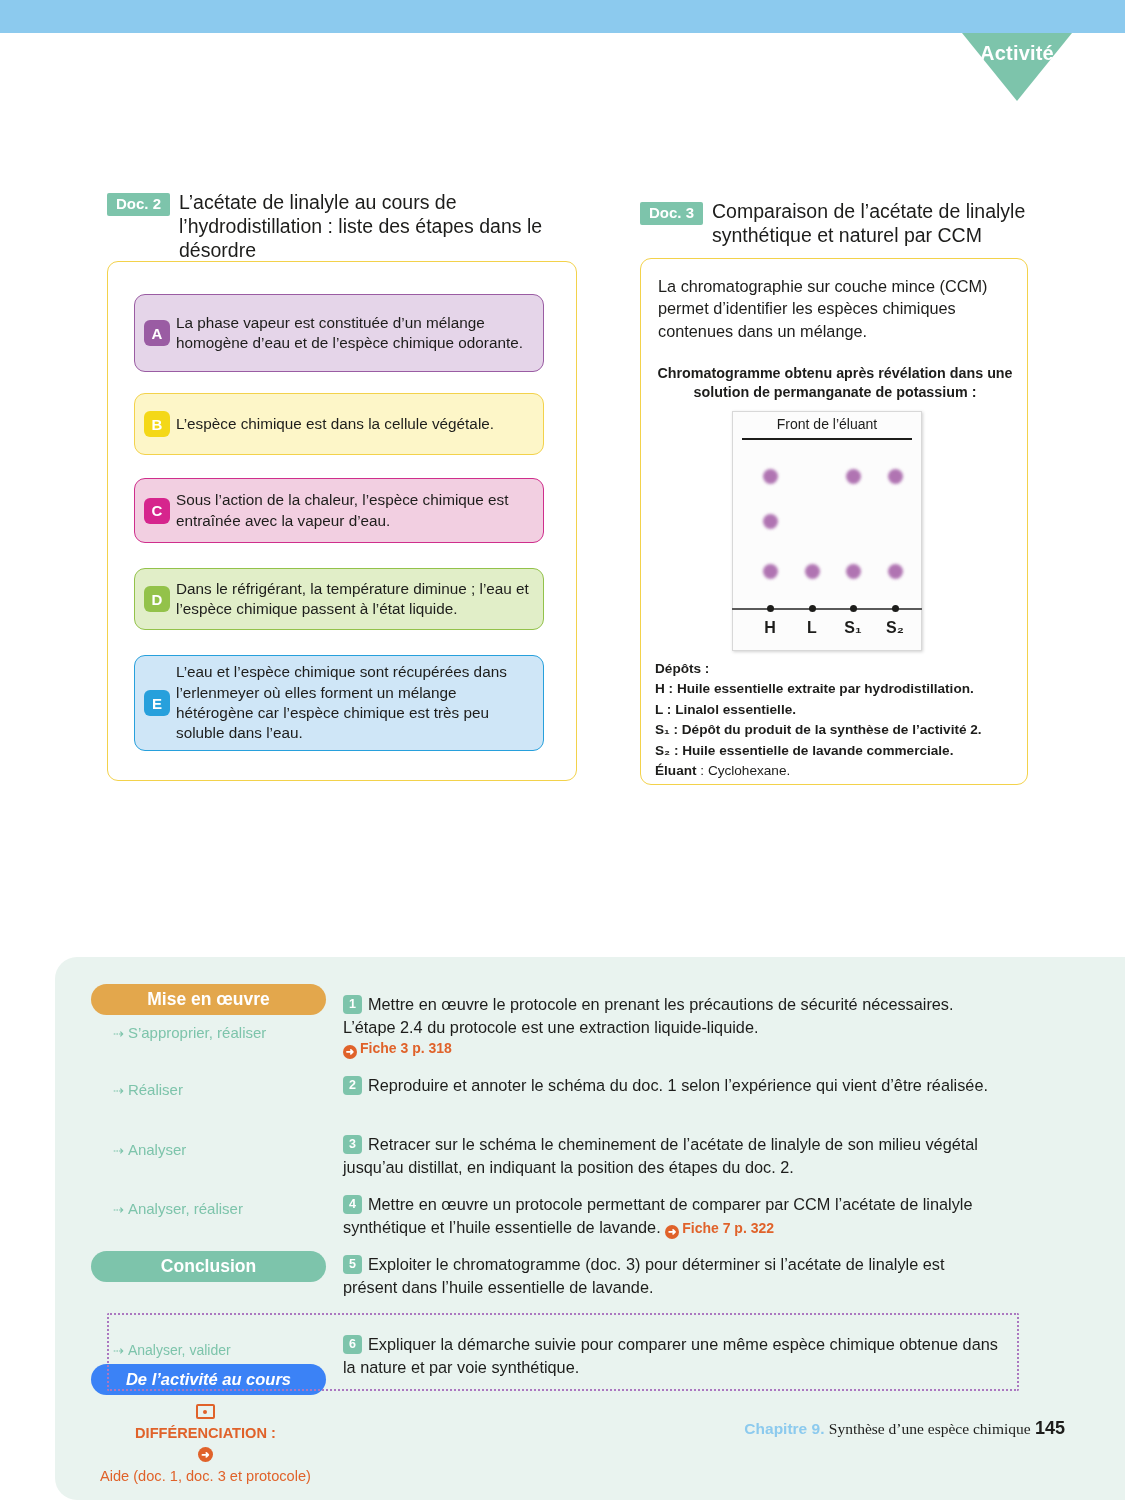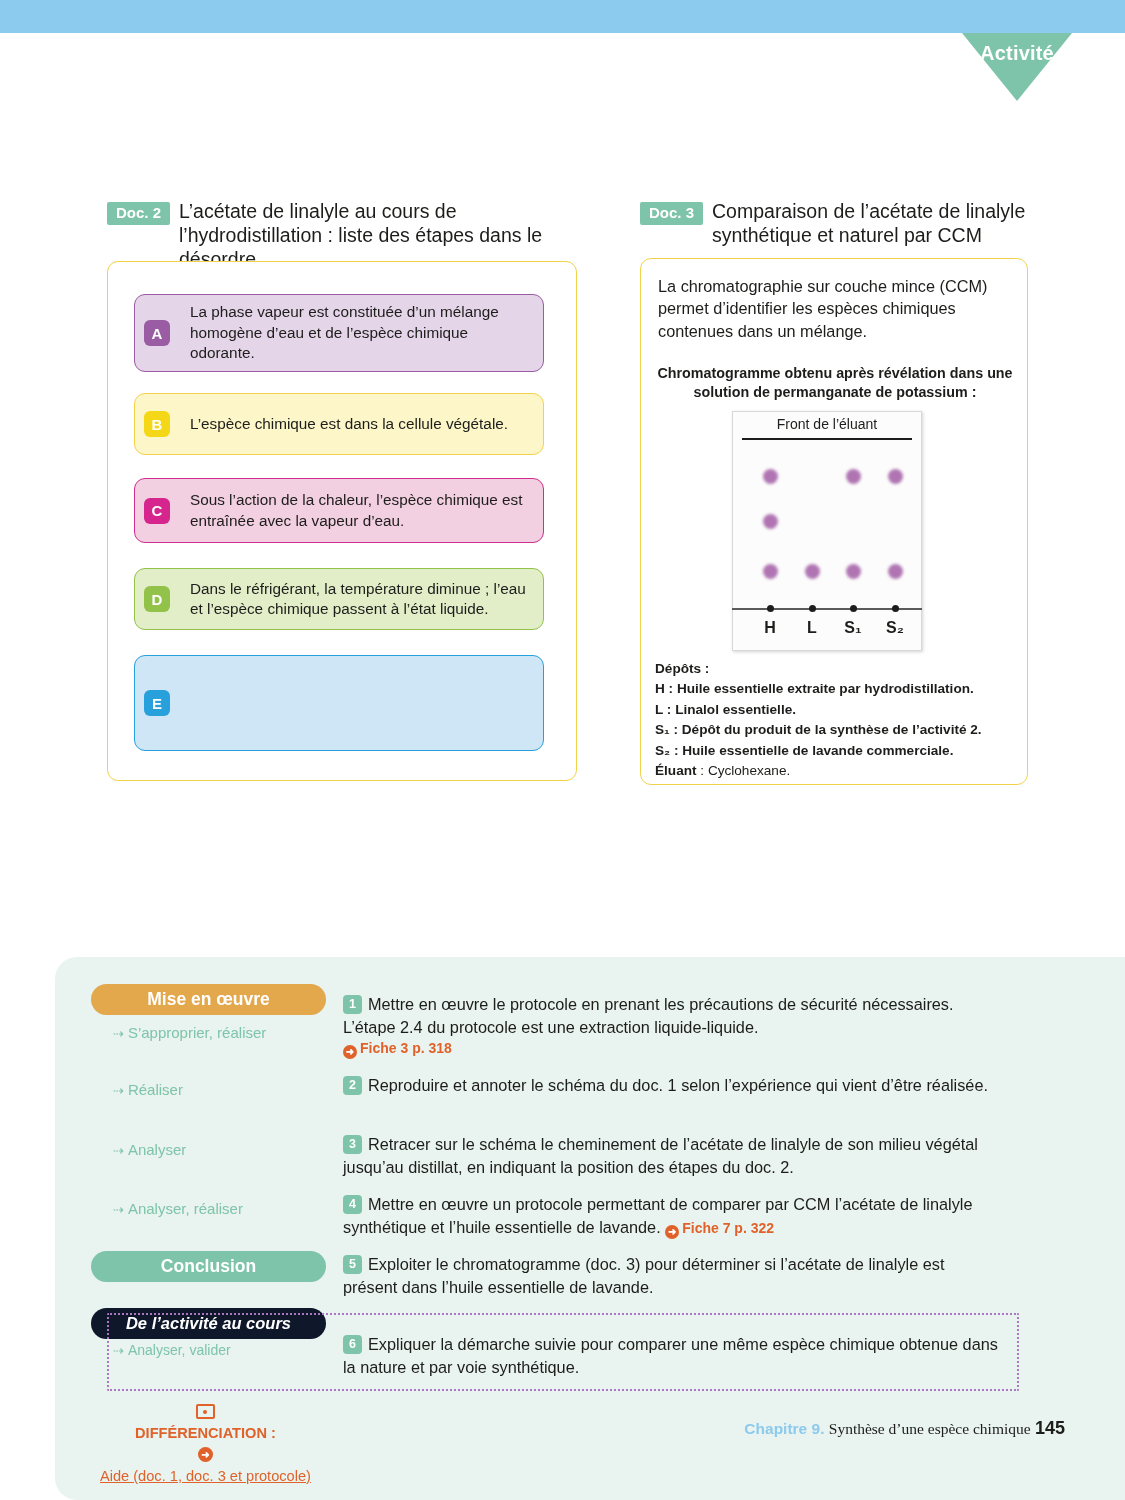--- a/index.html
+++ b/index.html
@@ -35,40 +35,40 @@
   .doc-head{position:absolute;display:flex;align-items:flex-start;gap:9px;}
   .doc-chip{
     background:#7dc4ab;color:#ffffff;font-weight:bold;font-size:15px;
     padding:3px 9px 4px 9px;border-radius:2px;white-space:nowrap;
     line-height:1.05;margin-top:2px;
   }
   .doc-title{
     font-size:19.5px;font-weight:normal;line-height:1.22;color:#1d1d1b;
   }
   
-  #doc2-head{left:107px;top:200px;width:480px;}
+  #doc2-head{left:107px;top:191px;width:480px;}
   .doc2-box{
     position:absolute;left:107px;top:261px;width:470px;height:520px;
     border:1.6px solid #f3d24b;border-radius:11px;background:#ffffff;
     box-sizing:border-box;
   }
   .step{
     position:absolute;left:26px;width:410px;
     border-radius:11px;box-sizing:border-box;
     display:flex;align-items:center;
   }
   .step-badge{
     width:26px;height:26px;border-radius:6px;flex:0 0 auto;
     color:#ffffff;font-weight:bold;font-size:15px;
     display:flex;align-items:center;justify-content:center;
     margin-left:9px;
   }
   .step-text{
     font-size:15.3px;line-height:1.33;color:#1d1d1b;
-    margin-left:20px;margin-right:10px;
+    margin-left:6px;margin-right:10px;
   }
   #stepA{top:32px;height:78px;background:#e5d5e9;border:1.7px solid #9a5ca3;}
   #stepA .step-badge{background:#9a5ca3;}
   #stepB{top:131px;height:62px;background:#fdf6c8;border:1.7px solid #f3d24b;}
   #stepB .step-badge{background:#f4d817;}
   #stepC{top:216px;height:65px;background:#f2cfe1;border:1.7px solid #cf2e8c;}
   #stepC .step-badge{background:#d6258d;}
   #stepD{top:306px;height:62px;background:#e1eec8;border:1.7px solid #93c24a;}
   #stepD .step-badge{background:#93c24a;}
   #stepE{top:393px;height:96px;background:#cfe6f7;border:1.7px solid #27a0dc;}
@@ -130,21 +130,21 @@
     position:absolute;left:55px;top:957px;width:1070px;height:543px;
     background:#e9f3ef;border-radius:22px 0 0 22px;
   }
   .pill{
     position:absolute;height:31px;border-radius:16px;
     color:#ffffff;display:flex;align-items:center;justify-content:center;
     font-size:17.5px;font-weight:bold;
   }
   #pill-mise{left:91px;top:984px;width:235px;background:#e3a74c;}
   #pill-conc{left:91px;top:1251px;width:235px;background:#7dc4ab;}
-  #pill-cours{left:91px;top:1308px;width:235px;background:#0f172a;
+  #pill-cours{left:91px;top:1364px;width:235px;background:#3b82f6;
                font-style:italic;font-size:16.5px;}
   .skill{
     position:absolute;left:113px;
     font-size:15px;color:#7dc4ab;white-space:nowrap;
   }
   .skill .arr{font-size:13px;letter-spacing:-1px;margin-right:5px;}
   #sk1{top:1024px;}
   #sk2{top:1081px;}
   #sk3{top:1141px;}
   #sk4{top:1200px;}
@@ -183,21 +183,21 @@
     display:flex;align-items:center;gap:6px;flex-direction:column;
   }
   .diff-icon{
     width:19px;height:15px;border:2px solid #e0622a;border-radius:2px;
     display:inline-block;position:relative;box-sizing:border-box;
   }
   .diff-icon::after{
     content:"";position:absolute;left:5.5px;top:3.5px;width:4px;height:4px;
     border-radius:50%;background:#e0622a;
   }
-  .diff-aide{font-weight:normal;text-decoration:underline;}
+  .diff-aide{font-weight:normal;}
   .footer{
     position:absolute;right:60px;top:1418px;
     font-size:15.5px;white-space:nowrap;
   }
   .footer .chap{color:#8ccaee;font-weight:bold;}
   .footer .ttl{color:#1d1d1b;font-family:"Liberation Serif",serif;}
   .footer .pg{color:#1d1d1b;font-weight:bold;font-size:18px;}
 </style>
 </head>
 <body>
@@ -225,20 +225,21 @@
   <div class="step" id="stepC">
     <div class="step-badge">C</div>
     <div class="step-text">Sous l’action de la chaleur, l’espèce chimique est entraînée avec la vapeur d’eau.</div>
   </div>
   <div class="step" id="stepD">
     <div class="step-badge">D</div>
     <div class="step-text">Dans le réfrigérant,  la température diminue ; l’eau et l’espèce chimique  passent à l’état liquide.</div>
   </div>
   <div class="step" id="stepE">
     <div class="step-badge">E</div>
+    <div class="step-text">L’eau et l’espèce chimique sont récupérées dans l’erlenmeyer où elles forment un mélange hétérogène car l’espèce chimique est très peu soluble dans l’eau.</div>
   </div>
 </div>
 
 <div class="doc-head" id="doc3-head">
   <span class="doc-chip">Doc. 3</span>
   <span class="doc-title">Comparaison de l’acétate de linalyle synthétique et naturel par CCM</span>
 </div>
 
 <div class="doc3-box">
   <div class="doc3-intro">La chromatographie sur couche mince (CCM) permet d’identifier les espèces chimiques contenues dans un mélange.</div>

